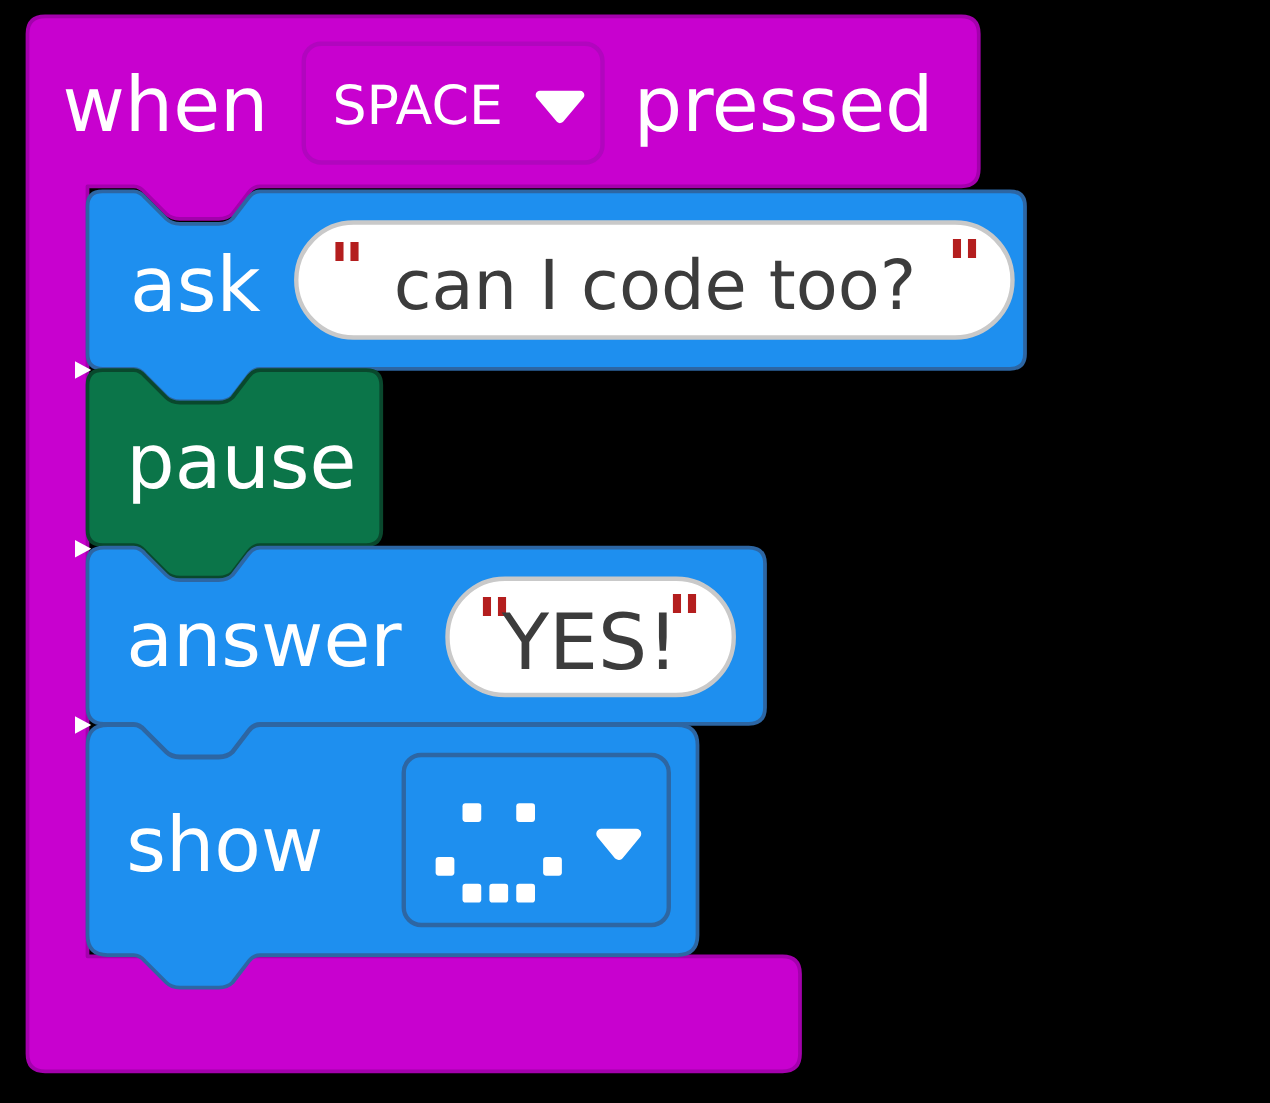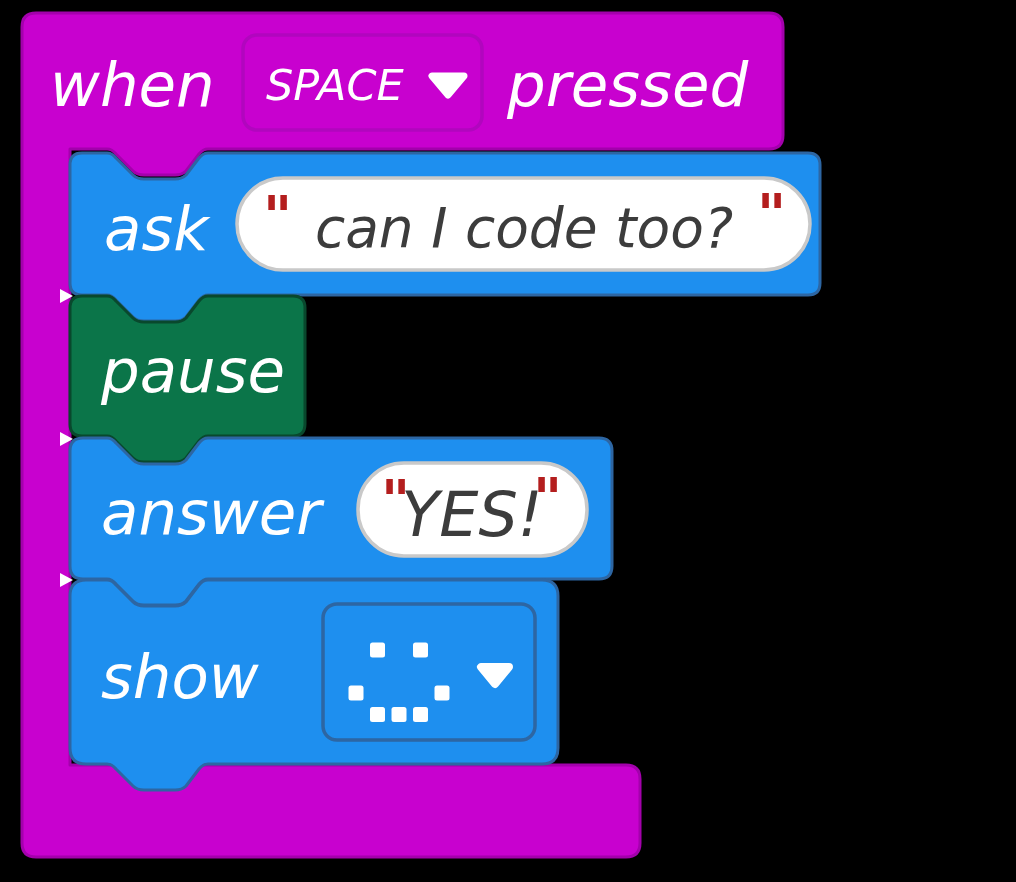--- a/index.html
+++ b/index.html
@@ -8,21 +8,20 @@
     background: #000000;
     width: 1016px;
     height: 882px;
     overflow: hidden;
     font-family: "DejaVu Sans", sans-serif;
   }
   #stage {
     position: relative;
     width: 1016px;
     height: 882px;
-    font-style: italic;
   }
   svg text {
     font-family: "DejaVu Sans", "Liberation Sans", sans-serif;
     user-select: none;
   }
   .block-label { fill: #ffffff; }
   .field-text { }
   .quote { font-weight: bold; }
 </style>
 </head>

